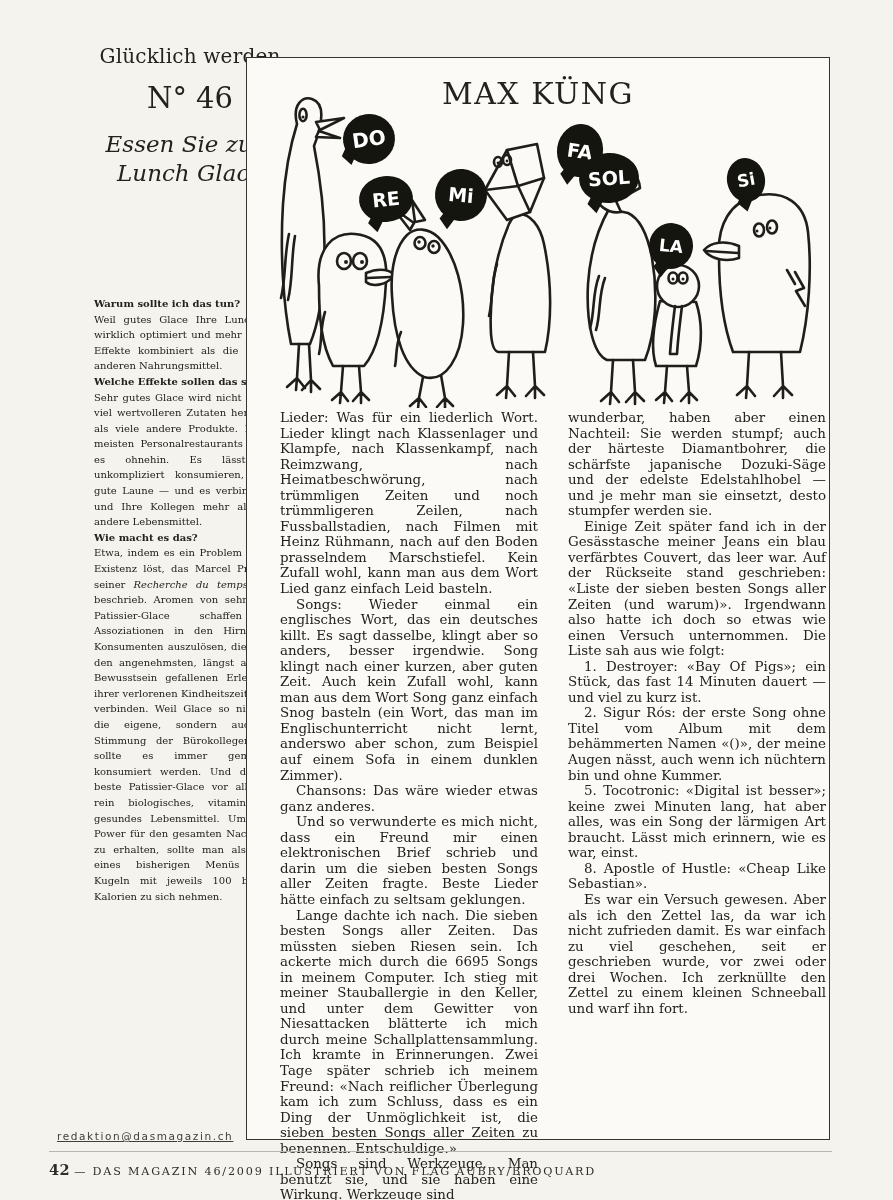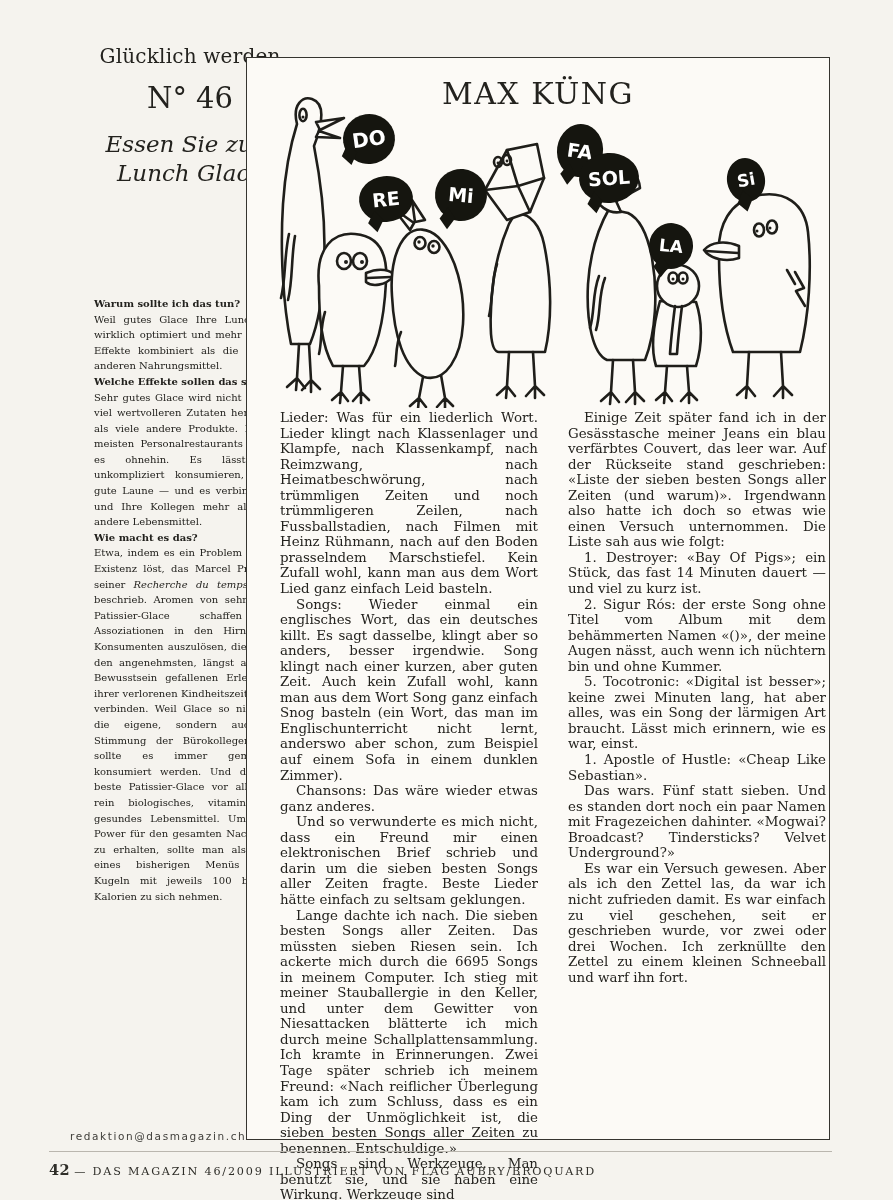--- a/index.html
+++ b/index.html
@@ -12,23 +12,23 @@
   
   .sidebar { position:absolute; left:55px; top:44px; width:192px;margin-left:39px; }
   .kicker { font-size:20px; text-align:center; letter-spacing:0.2px; }
   .issue-number { font-size:29px; font-weight:normal; text-align:center; margin-top:13px; }
   .subtitle { font-size:23px; text-align:center; margin-top:15px; line-height:1.26;font-style:italic; }
   .qa { margin-top:108px; font-size:10px; line-height:15.6px; text-align:justify; }
   .qa p { margin:0; }
   .qa .q { font-weight:bold; text-align:left; }
   .qa .it { font-style:italic; }
   .email {
-    position:absolute; left:70px; top:1130px;
+    position:absolute; left:57px; top:1130px;
     font-family:"DejaVu Sans", sans-serif; font-size:10.5px;
-    letter-spacing:1.6px; color:#3f3e3a;
+    letter-spacing:1.6px; color:#3f3e3a;text-decoration:underline;
   }
   
   .article-box {
     position:absolute; left:246px; top:57px; width:584px; height:1083px;
     background:#fcfaf6; border:1.5px solid #35342f; box-sizing:border-box;
   }
   .author-title {
     position:relative; z-index:2; margin:18px 0 0 0;
     font-size:30px; font-weight:normal; letter-spacing:1.5px; text-align:center;
   }
@@ -171,26 +171,26 @@
     <div class="columns">
       <div class="col">
         <p>Lieder: Was für ein liederlich Wort. Lieder klingt nach Klassenlager und Klampfe, nach Klassenkampf, nach Reimzwang, nach Heimatbeschwörung, nach trümmligen Zeiten und noch trümmligeren Zeilen, nach Fussballstadien, nach Filmen mit Heinz Rühmann, nach auf den Boden prasselndem Marschstiefel. Kein Zufall wohl, kann man aus dem Wort Lied ganz einfach Leid basteln.</p>
         <p class="ind">Songs: Wieder einmal ein englisches Wort, das ein deutsches killt. Es sagt dasselbe, klingt aber so anders, besser irgendwie. Song klingt nach einer kurzen, aber guten Zeit. Auch kein Zufall wohl, kann man aus dem Wort Song ganz einfach Snog basteln (ein Wort, das man im Englischunterricht nicht lernt, anderswo aber schon, zum Beispiel auf einem Sofa in einem dunklen Zimmer).</p>
         <p class="ind">Chansons: Das wäre wieder etwas ganz anderes.</p>
         <p class="ind">Und so verwunderte es mich nicht, dass ein Freund mir einen elektronischen Brief schrieb und darin um die sieben besten Songs aller Zeiten fragte. Beste Lieder hätte einfach zu seltsam geklungen.</p>
         <p class="ind">Lange dachte ich nach. Die sieben besten Songs aller Zeiten. Das müssten sieben Riesen sein. Ich ackerte mich durch die 6695 Songs in meinem Computer. Ich stieg mit meiner Stauballergie in den Keller, und unter dem Gewitter von Niesattacken blätterte ich mich durch meine Schallplattensammlung. Ich kramte in Erinnerungen. Zwei Tage später schrieb ich meinem Freund: «Nach reiflicher Überlegung kam ich zum Schluss, dass es ein Ding der Unmöglichkeit ist, die sieben besten Songs aller Zeiten zu benennen. Entschuldige.»</p>
         <p class="ind">Songs sind Werkzeuge. Man benutzt sie, und sie haben eine Wirkung. Werkzeuge sind</p>
       </div>
       <div class="col">
+        <p>wunderbar, haben aber einen Nachteil: Sie werden stumpf; auch der härteste Diamantbohrer, die schärfste japanische Dozuki-Säge und der edelste Edelstahlhobel — und je mehr man sie einsetzt, desto stumpfer werden sie.</p>
         <p class="ind">Einige Zeit später fand ich in der Gesässtasche meiner Jeans ein blau verfärbtes Couvert, das leer war. Auf der Rückseite stand geschrieben: «Liste der sieben besten Songs aller Zeiten (und warum)». Irgendwann also hatte ich doch so etwas wie einen Versuch unternommen. Die Liste sah aus wie folgt:</p>
         <p class="ind">1. Destroyer: «Bay Of Pigs»; ein Stück, das fast 14 Minuten dauert — und viel zu kurz ist.</p>
         <p class="ind">2. Sigur Rós: der erste Song ohne Titel vom Album mit dem behämmerten Namen «()», der meine Augen nässt, auch wenn ich nüchtern bin und ohne Kummer.</p>
         <p class="ind">5. Tocotronic: «Digital ist besser»; keine zwei Minuten lang, hat aber alles, was ein Song der lärmigen Art braucht. Lässt mich erinnern, wie es war, einst.</p>
-        <p class="ind">1. Apostle of Hustle: «Cheap Like Sebastian».</p>
-        <p class="ind">Das wars. Fünf statt sieben. Und es standen dort noch ein paar Namen mit Fragezeichen dahinter. «Mogwai? Broadcast? Tindersticks? Velvet Underground?»</p>
+        <p class="ind">8. Apostle of Hustle: «Cheap Like Sebastian».</p>
         <p class="ind">Es war ein Versuch gewesen. Aber als ich den Zettel las, da war ich nicht zufrieden damit. Es war einfach zu viel geschehen, seit er geschrieben wurde, vor zwei oder drei Wochen. Ich zerknüllte den Zettel zu einem kleinen Schneeball und warf ihn fort.</p>
       </div>
     </div>
   </section>
 
   <footer class="footer">
     <span class="page-num">42</span><span class="footer-text">— DAS MAGAZIN 46/2009 ILLUSTRIERT VON FLAG AUBRY/BROQUARD</span>
   </footer>
 
 </div>

